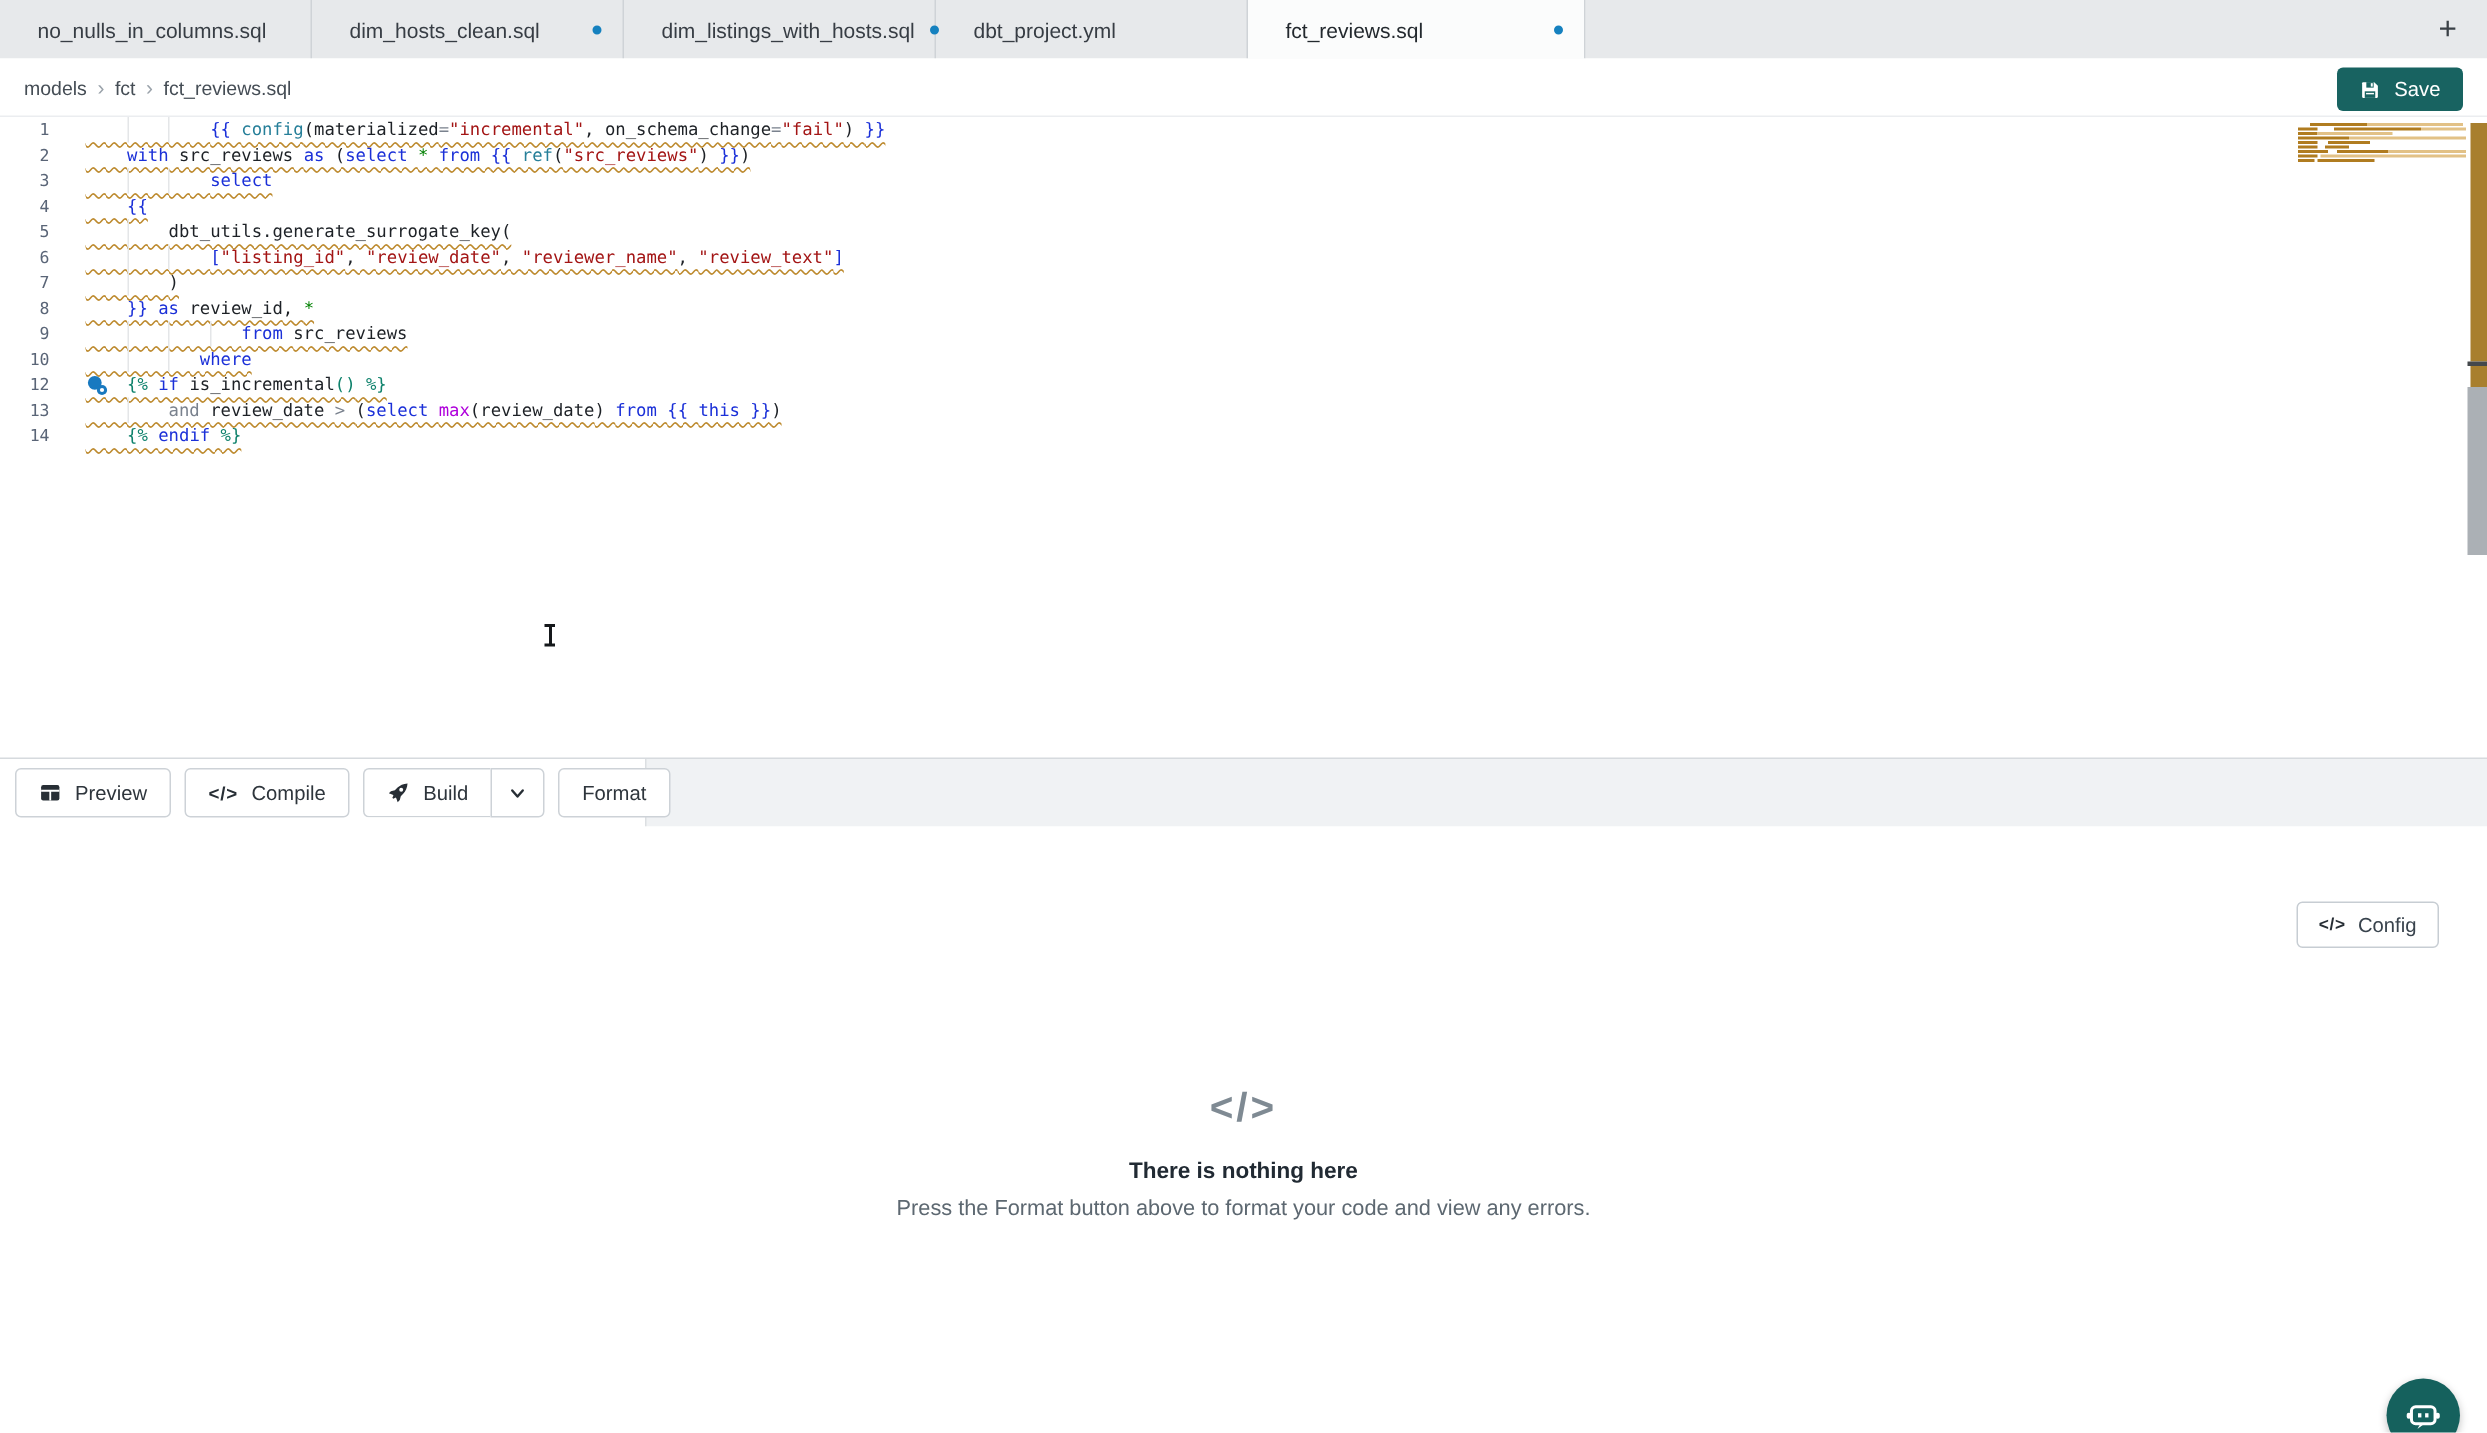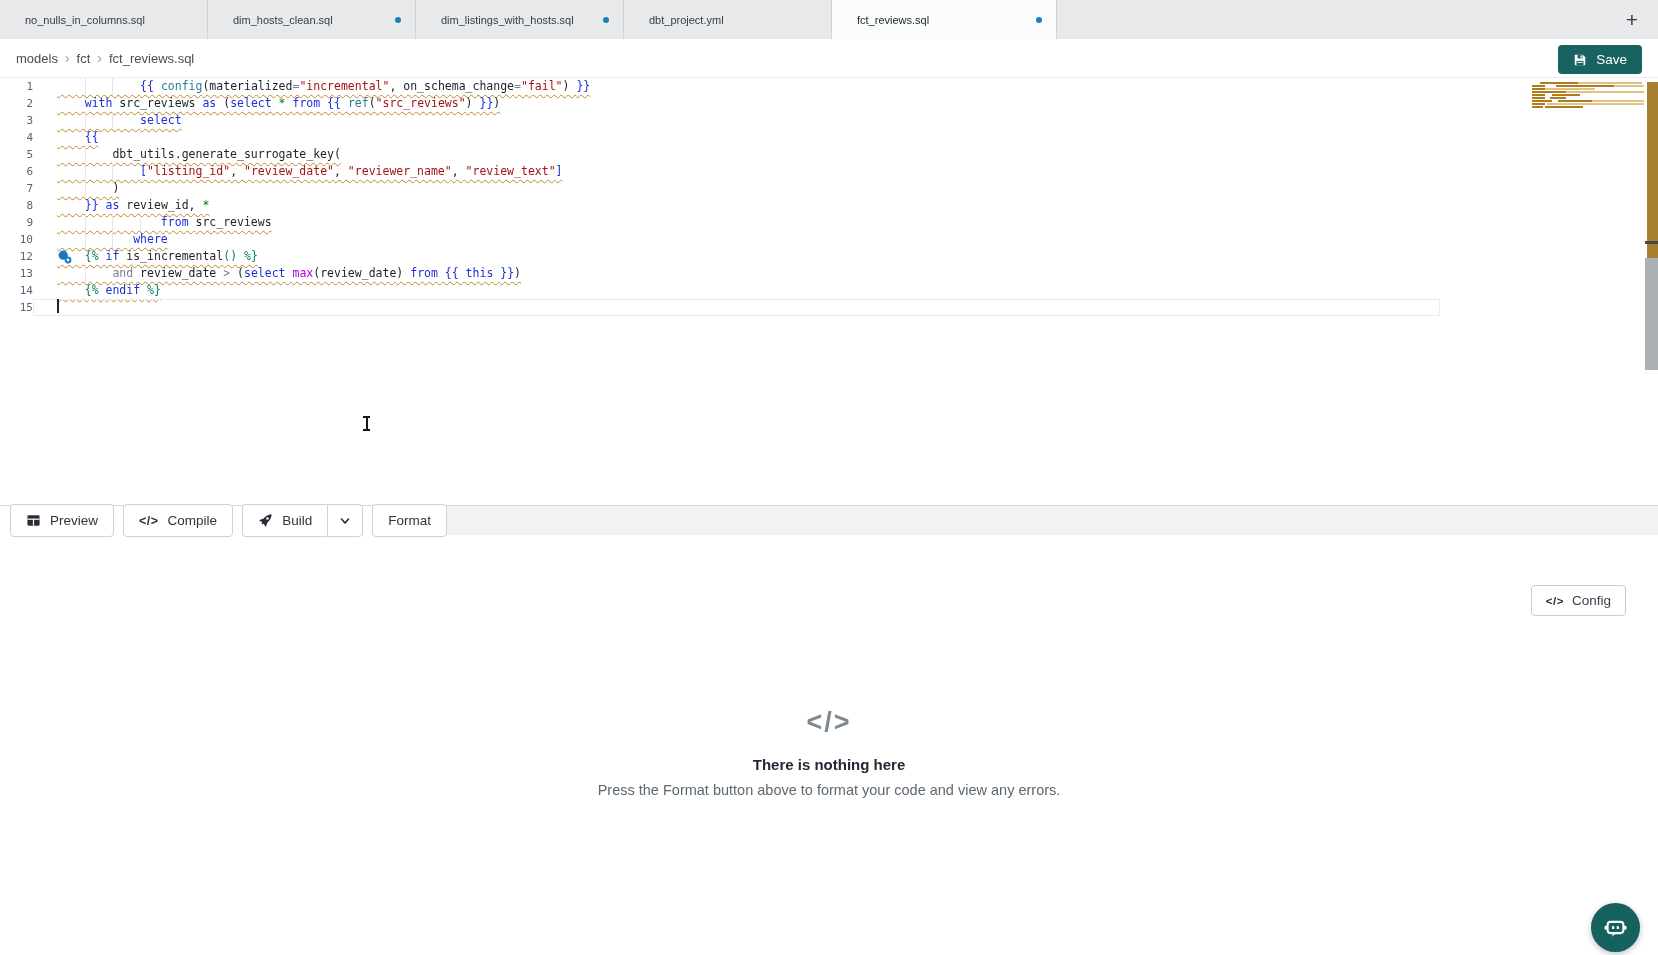--- a/index.html
+++ b/index.html
@@ -2,21 +2,21 @@
 <html><head>
 <meta charset="utf-8">
 <style>
   *{margin:0;padding:0;box-sizing:border-box}
   html,body{width:1658px;height:955px;overflow:hidden;background:#fff;
     font-family:"Liberation Sans",sans-serif;-webkit-font-smoothing:antialiased}
 
   
   .tabbar{height:39px;background:#e7e9eb;display:flex;align-items:stretch}
   .tab{width:208px;display:flex;align-items:center;justify-content:space-between;
-    padding:0 14px 0 25px;font-size:11px;color:#373d44;border-right:1px solid #cfd3d7;cursor:pointer}
+    padding:0 14px 0 25px;font-size:14px;color:#373d44;border-right:1px solid #cfd3d7;cursor:pointer}
   .tab.active{width:225px;background:#fbfcfc;color:#23292e}
   .dot{width:5px;height:5px;border:3px solid #1581bf;border-radius:50%;background:#fff;flex:0 0 auto;margin-left:10px}
   .newtab{margin-left:auto;margin-right:14px;align-self:center;font-size:21px;line-height:20px;
     color:#3a4046;background:none;border:none;cursor:pointer;padding:0 6px}
 
   
   .crumbrow{height:39px;background:#fff;display:flex;align-items:center;padding:0 16px;
     position:relative;border-bottom:1px solid #ebedf0}
   .crumb{font-size:13px;color:#454d55}
   .crumbsep{color:#9aa2aa;margin:0 7px;font-size:14px}
@@ -46,21 +46,21 @@
   .rd{top:163px;height:3px;left:0;width:13px;background:#44484c}
   .r2{top:166px;height:14px;left:2px;width:11px;background:#a87f2e}
   .rs{top:180px;height:112px;left:0;width:13px;background:#abb0b5}
   .ibeam{position:absolute;left:362px;top:337px;width:9px;height:17px;pointer-events:none}
   .ibeam div{position:absolute;background:#15181b}
   .ibeam .v{left:4px;top:2px;width:2px;height:13px}
   .ibeam .h1{left:1px;top:1px;width:7px;height:2px}
   .ibeam .h2{left:1px;top:14px;width:7px;height:2px}
 
   
-  .toolbar{height:30px;border-top:1px solid #d6dade;display:flex;align-items:center;position:relative;background:#fff}
+  .toolbar{height:46px;border-top:1px solid #d6dade;display:flex;align-items:center;position:relative;background:#fff}
   .t-right{position:absolute;left:430px;right:0;top:0;bottom:0;background:#f0f2f4;border-left:1px solid #dcdfe2;z-index:0}
   .btn-group{display:flex;gap:9px;padding-left:10px;align-items:center;position:relative;z-index:2}
   .tbtn{height:33px;padding:0 15px;background:#fff;border:1px solid #cdd2d7;border-radius:4px;
     display:flex;align-items:center;gap:9px;font-size:13.5px;color:#2e353c;cursor:pointer}
   .split{display:flex}
   .split .tbtn.main{border-radius:4px 0 0 4px;border-right:none}
   .split .tbtn.chev{border-radius:0 4px 4px 0;padding:0 11px;border-left:1px solid #cdd2d7}
   .codeicon{font-family:"Liberation Sans",sans-serif;font-weight:700;font-size:12.5px;color:#272e35;letter-spacing:.5px}
   #ptabs{position:absolute;left:462px;top:0;bottom:0;display:flex;gap:34px;z-index:2}
   .ptab{display:flex;align-items:center;font-size:13.5px;color:#4a545e;border-bottom:2px solid transparent;
@@ -177,24 +177,20 @@
               <circle cx="10" cy="10" r="1.4" fill="#fff"></circle>
             </svg></span><span class="lt sq">    <span class="tk-j">{% </span><span class="tk-k">if </span><span class="tk-p">is_incremental</span><span class="tk-j">()</span><span class="tk-j"> %}</span></span></div>
       </div>
       <div class="cl">
         <div class="ln">13</div>
         <div class="lc"><div class="guide" style="left: 51.68px;"></div><span class="lt sq">        <span class="tk-o">and </span><span class="tk-p">review_date </span><span class="tk-o">&gt; </span><span class="tk-p">(</span><span class="tk-k">select </span><span class="tk-f">max</span><span class="tk-p">(</span><span class="tk-p">review_date</span><span class="tk-p">) </span><span class="tk-k">from </span><span class="tk-k">{{ </span><span class="tk-k">this </span><span class="tk-k">}}</span><span class="tk-p">)</span></span></div>
       </div>
       <div class="cl">
         <div class="ln">14</div>
         <div class="lc"><span class="lt sq">    <span class="tk-j">{% </span><span class="tk-k">endif </span><span class="tk-j">%}</span></span></div>
-      </div>
-      <div class="cl cur">
-        <div class="ln">15</div>
-        <div class="lc"><span class="lt"></span><span class="caret"></span></div>
       </div>
     </div>
   <div class="minimap" id="minimap">
       <div class="mseg" style="top: 0px; left: 8px; width: 38px; background: rgb(176, 124, 32);"></div>
       <div class="mseg" style="top: 0px; left: 46px; width: 64px; background: rgb(226, 193, 134);"></div>
       <div class="mseg" style="top: 3px; left: 0px; width: 13px; background: rgb(176, 124, 32);"></div>
       <div class="mseg" style="top: 3px; left: 24px; width: 58px; background: rgb(176, 124, 32);"></div>
       <div class="mseg" style="top: 3px; left: 82px; width: 30px; background: rgb(226, 193, 134);"></div>
       <div class="mseg" style="top: 6px; left: 0px; width: 13px; background: rgb(176, 124, 32);"></div>
       <div class="mseg" style="top: 6px; left: 13px; width: 50px; background: rgb(226, 193, 134);"></div>

